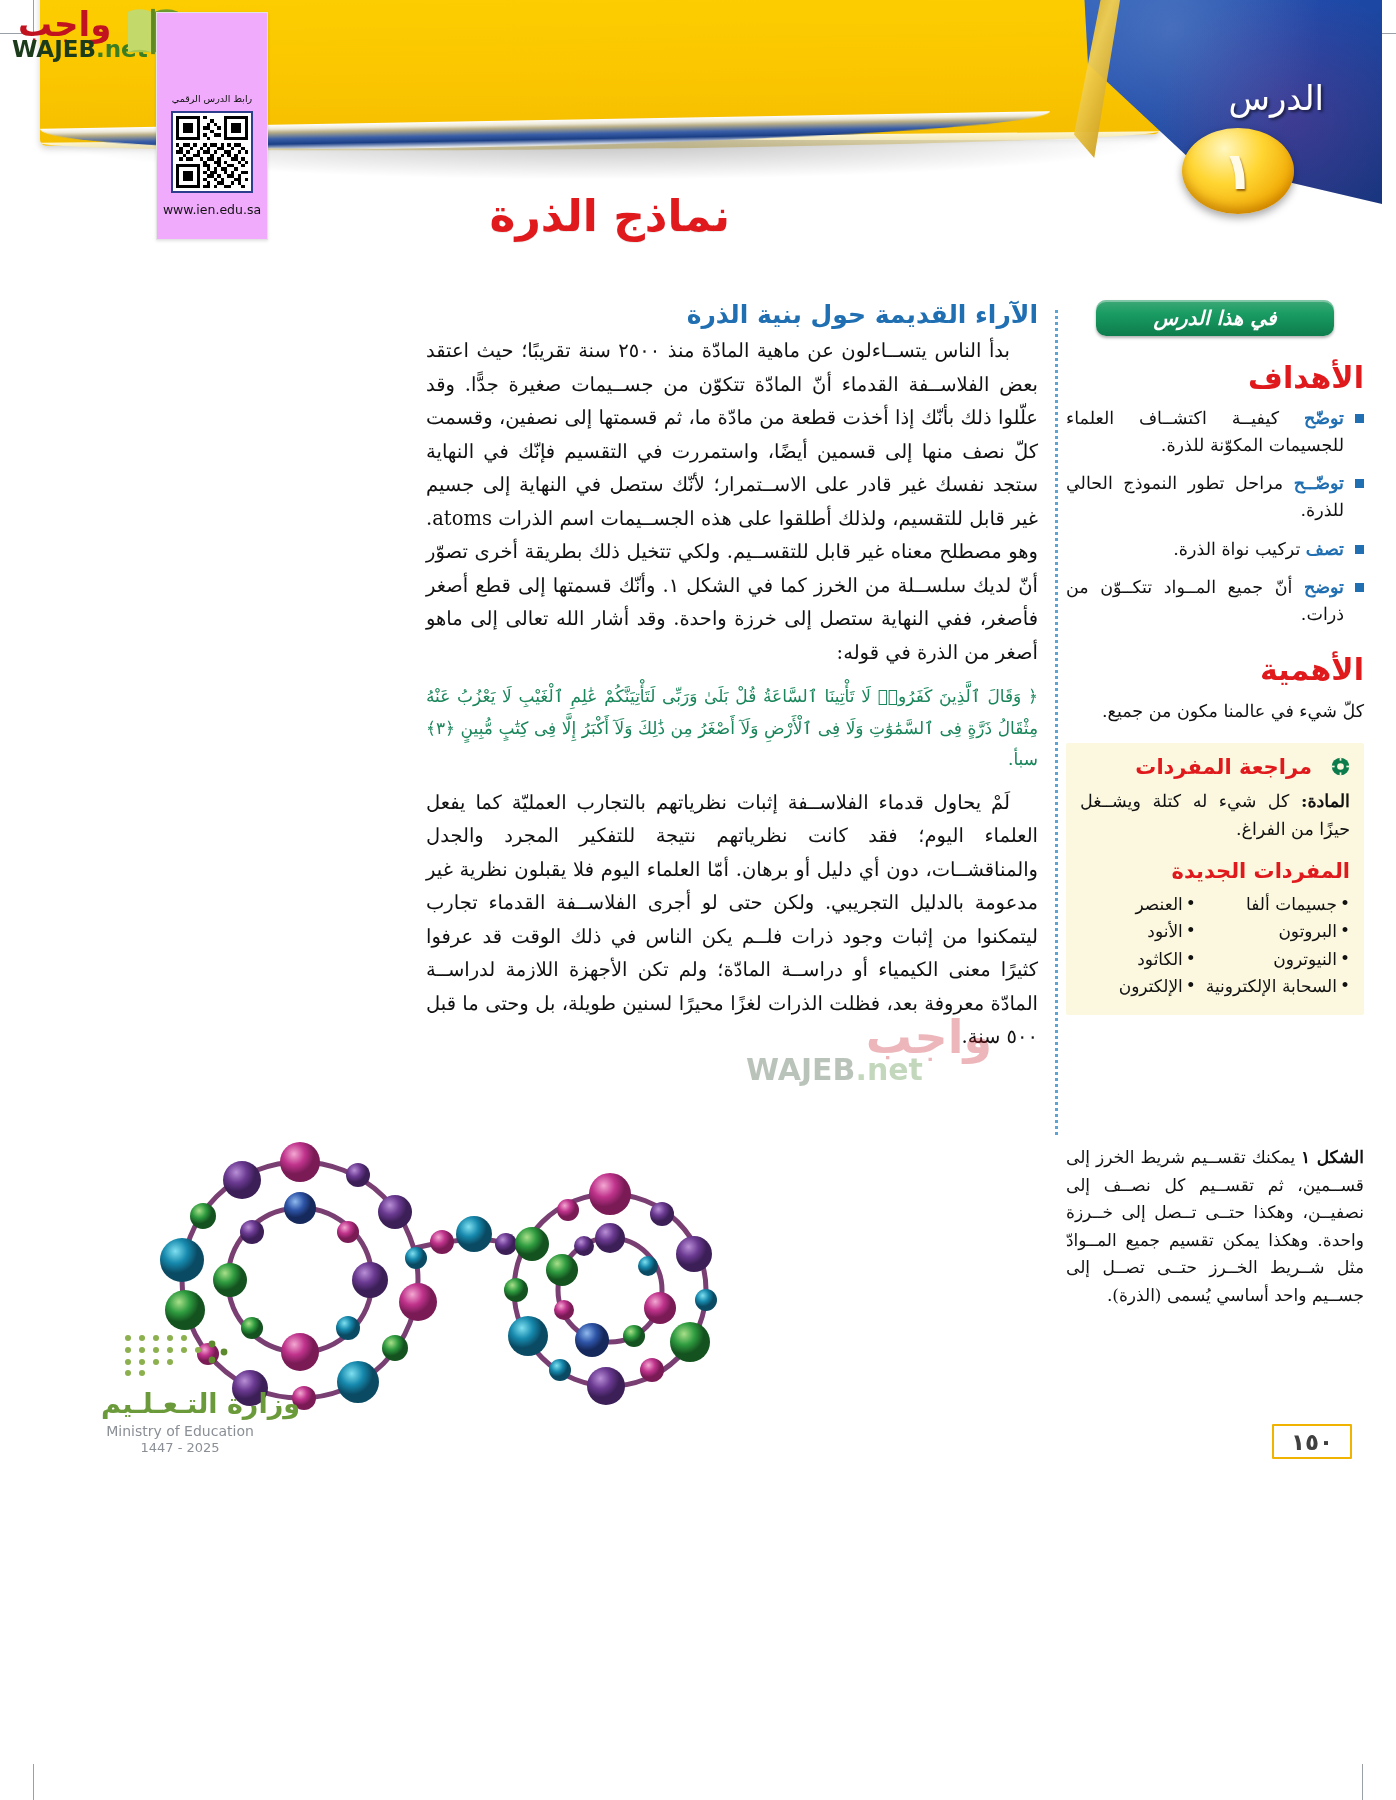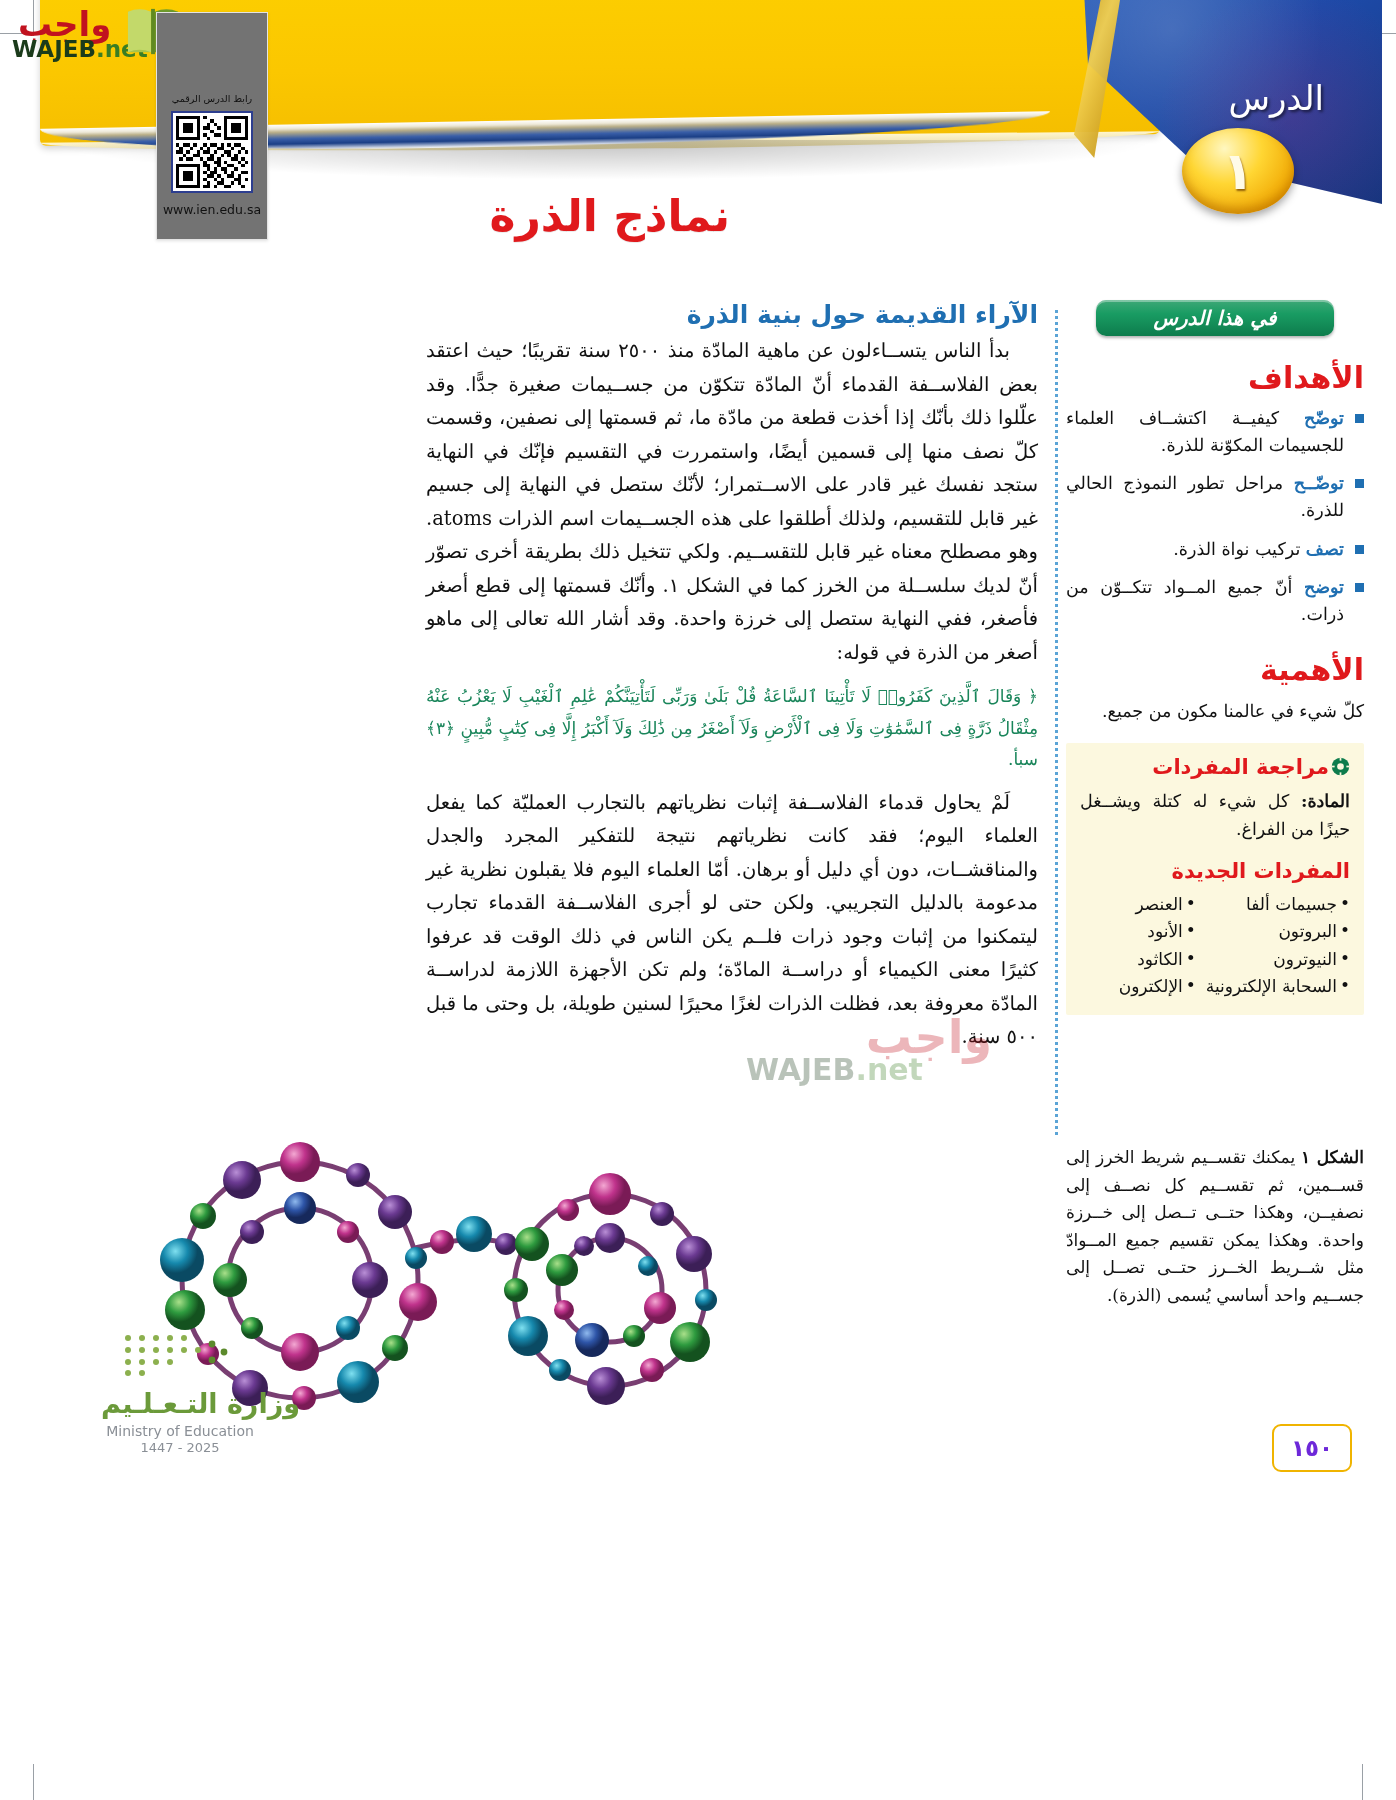--- a/index.html
+++ b/index.html
@@ -74,21 +74,21 @@
   
   .wajeb { position:absolute; left:6px; top:4px; width:180px; height:60px; }
   .wajeb-ar { position:absolute; left:12px; top:0px; color:#c1121f; font-size:34px; font-weight:bold; }
   .wajeb-net { position:absolute; left:6px; top:32px; font-size:23px; font-weight:bold; color:#1b3b1b; }
   .wajeb-net em{ font-style:normal; color:#3a7d23; }
   .book-icon { position:absolute; left:118px; top:2px; width:58px; height:52px; }
 
   
   .qr-card {
     position:absolute; left:156px; top:12px; width:112px; height:228px;
-    background:#737373; border:1px solid #e3e3e3; box-shadow:0 1px 3px rgba(0,0,0,.12);
+    background:#f0abfc; border:1px solid #e3e3e3; box-shadow:0 1px 3px rgba(0,0,0,.12);
     display:flex; flex-direction:column; align-items:center; padding-top:80px;
   }
   .qr-label { font-size:9.5px; color:#111; margin-bottom:7px; letter-spacing:.2px; }
   .qr-box { width:82px; height:82px; border:2px solid #2d3e8f; padding:3px; background:#fff; }
   .qr-grid { width:100%; height:100%; }
   .qr-url { margin-top:9px; font-size:12.5px; color:#111; font-family:"DejaVu Sans",sans-serif; }
 
   
   .page-title {
     position:absolute; right:666px; top:190px;
@@ -130,21 +130,21 @@
   .sb-importance-text {
     font-size:17.5px; line-height:1.6; color:#111; text-align:right; margin-top:4px;
     font-family:"DejaVu Serif","Liberation Serif",serif;
   }
 
   .vocab-box {
     margin-top:18px; background:#fcf8df; padding:12px 14px 14px; border-radius:2px;
   }
   .vocab-head {
     color:#e0191c; font-size:21px; font-weight:bold; display:flex; align-items:center;
-    justify-content:flex-start; gap:2px; margin-bottom:8px;
+    justify-content:flex-start; gap:19px; margin-bottom:8px;
   }
   .vocab-head .gear { width:19px; height:19px; flex:0 0 19px; }
   .vocab-def {
     font-size:17.5px; line-height:1.6; color:#111; text-align:justify;
     font-family:"DejaVu Serif","Liberation Serif",serif;
   }
   .vocab-def b { font-weight:bold; }
   .newvocab-head { color:#e0191c; font-size:21px; font-weight:bold; margin:16px 0 8px; text-align:right; }
   .newvocab-cols { display:flex; gap:10px; }
   .newvocab-cols ul { list-style:none; flex:1; }
@@ -188,24 +188,24 @@
   .fig-caption b { font-weight:bold; }
 
   
   .moe { position:absolute; left:60px; top:1330px; width:240px; text-align:center; }
   .moe-dots { width:120px; height:46px; margin:0 auto 8px; }
   .moe-ar { color:#6b9a3a; font-size:27px; font-weight:bold; letter-spacing:1px;text-align:right; }
   .moe-en { color:#8a8f96; font-size:14px; margin-top:4px; }
   .moe-yr { color:#8a8f96; font-size:13px; margin-top:1px; }
 
   .page-num {
-    position:absolute; right:44px; top:1424px; width:80px; height:48px;
-    border:2px solid #f0b400; border-radius:9px;
+    position:absolute; right:44px; top:1424px; width:80px; height:35px;
+    border:2px solid #f0b400; border-radius:1px;
     display:flex; align-items:center; justify-content:center;
-    color:#6d28d9; font-size:23px; font-weight:bold;
+    color:#404040; font-size:23px; font-weight:bold;
   }
 
   
   .cm { position:absolute; background:#9aa0a6; }
   .cm.v { width:1px; height:36px; }
   .cm.h { height:1px; width:36px; }
 </style>
 </head>
 <body>
 

